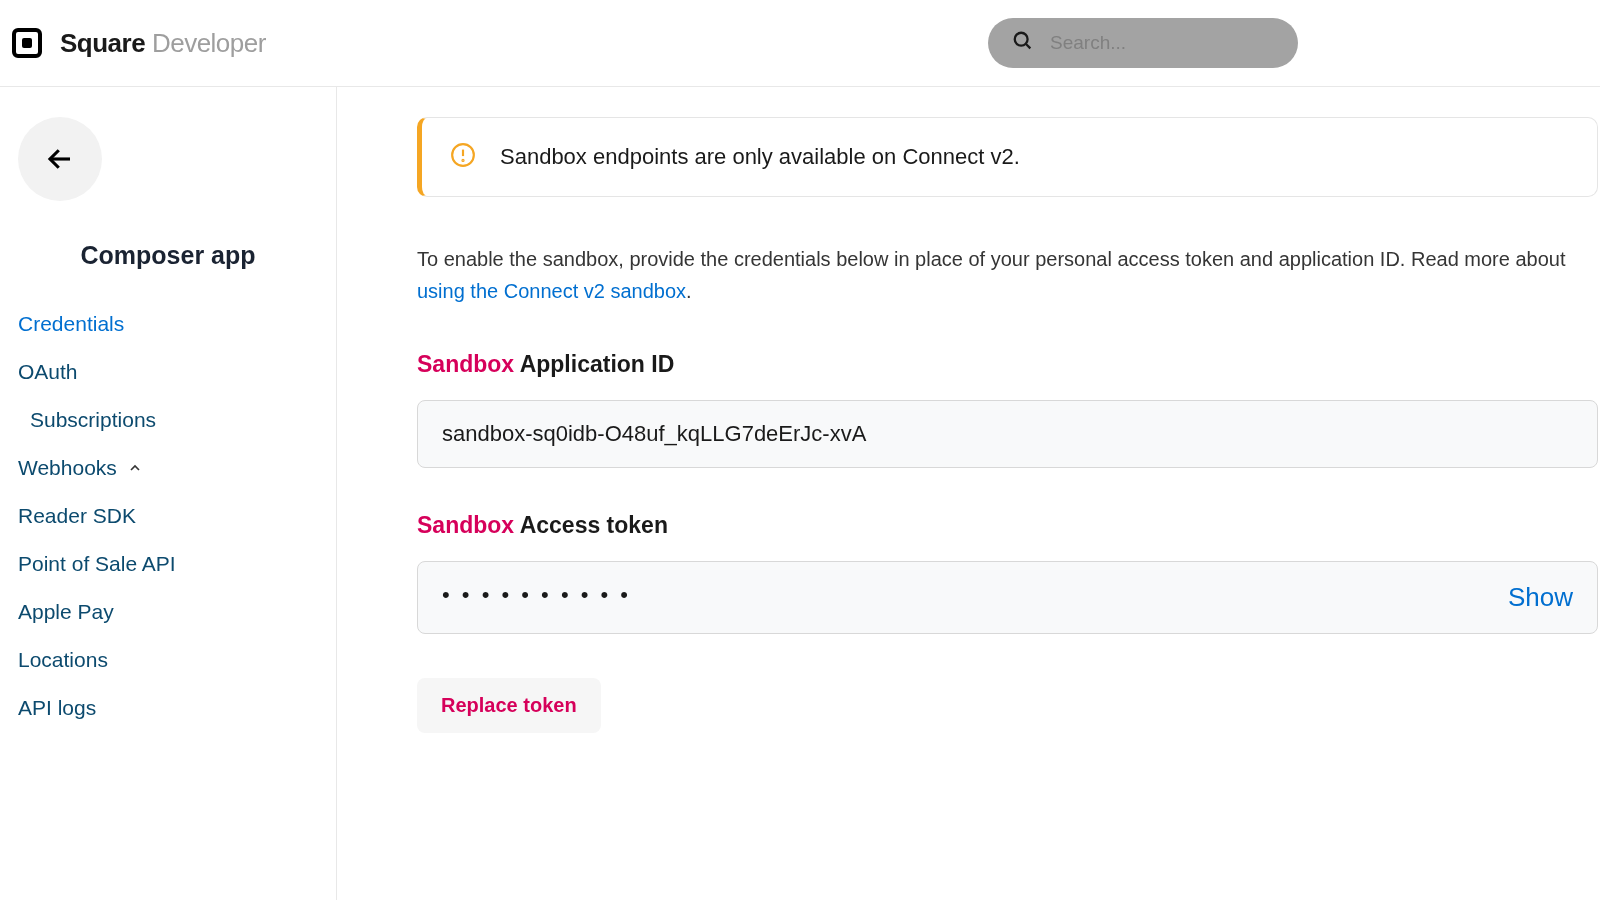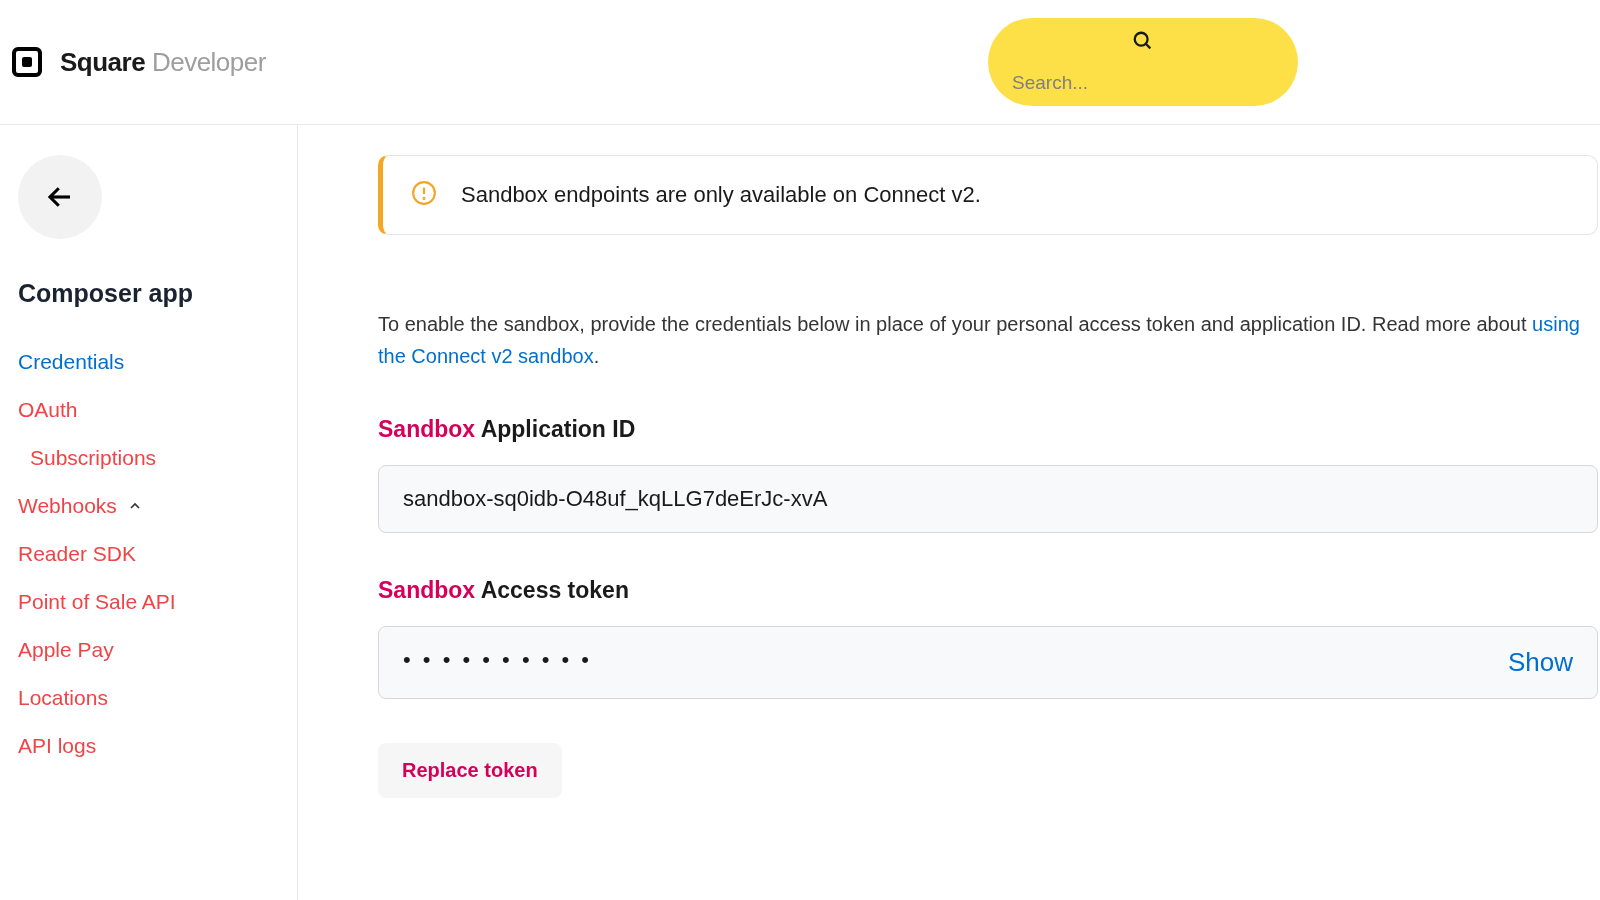--- a/index.html
+++ b/index.html
@@ -44,51 +44,51 @@
       font-weight: 600;
       letter-spacing: -0.5px;
     }
     .logo-text .dev {
       color: #9e9e9e;
       font-weight: 500;
     }
     .search-box {
       display: flex;
       align-items: center;
-      background: #fde047;
+      background: #a3a3a3;
       border-radius: 999px;
       padding: 12px 24px;
       width: 310px;
       gap: 16px;
       margin-right: 290px;
-      flex-direction: column;
     }
     .search-icon {
       color: #1a1a1a;
       flex-shrink: 0;
     }
     .search-input {
       border: none;
       background: transparent;
       outline: none;
       font-size: 19px;
       color: #333;
       width: 100%;
     }
     .search-input::placeholder {
       color: #808080;
     }
     .layout {
       display: flex;
     }
     .sidebar {
-      width: 298px;
+      width: 337px;
       border-right: 1px solid #e8e8e8;
       padding: 30px 18px 30px 18px;
       min-height: calc(900px - 87px);
+      text-align: center;
     }
     .back-button {
       width: 84px;
       height: 84px;
       border-radius: 50%;
       background: #f2f2f2;
       display: flex;
       align-items: center;
       justify-content: center;
       cursor: pointer;
@@ -97,21 +97,21 @@
     .app-name {
       font-size: 25px;
       font-weight: 700;
       color: #1a2332;
       margin-bottom: 30px;
     }
     .nav-item {
       font-size: 21px;
       padding: 12px 0;
       cursor: pointer;
-      color: #ef4444;
+      color: #0c4a6e;
       display: flex;
       align-items: center;
       gap: 10px;
     }
     .nav-item.active {
       color: #016fd0;
     }
     .nav-sub {
       padding-left: 12px;
     }
@@ -123,21 +123,21 @@
       padding: 30px 2px 30px 80px;
     }
     .alert-box {
       border: 1px solid #e5e5e5;
       border-left: 5px solid #f5a623;
       border-radius: 10px;
       padding: 24px 28px;
       display: flex;
       align-items: center;
       gap: 24px;
-      margin-bottom: 73px;
+      margin-bottom: 46px;
     }
     .alert-icon {
       color: #f5a623;
       flex-shrink: 0;
     }
     .alert-text {
       font-size: 22px;
       color: #1a1a1a;
     }
     .description {

